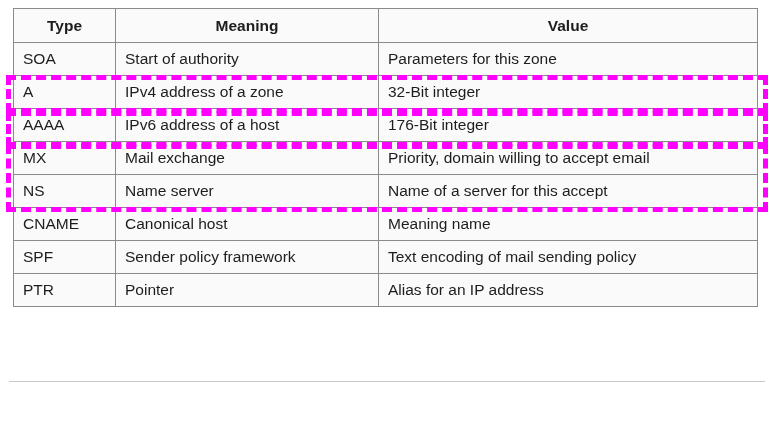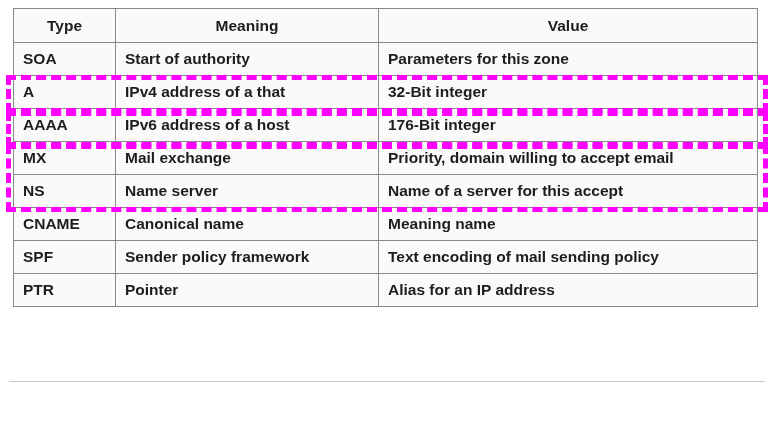--- a/index.html
+++ b/index.html
@@ -58,21 +58,21 @@
 
   table.dns-table th {
     font-weight: bold;
     text-align: center;
     padding-left: 0;
     height: 33px;
     font-size: 15.5px;
   }
 
   table.dns-table td {
-    font-weight: bold;
+    font-weight: normal;
     text-align: left;
   }
 
   
   #bottom-rule {
     position: absolute;
     left: 9px;
     top: 381px;
     width: 756px;
     height: 0;
@@ -108,41 +108,41 @@
         </tr>
       </thead>
       <tbody>
         <tr>
           <td>SOA</td>
           <td>Start of authority</td>
           <td>Parameters for this zone</td>
         </tr>
         <tr>
           <td>A</td>
-          <td>IPv4 address of a that</td>
+          <td>IPv4 address of a zone</td>
           <td>32-Bit integer</td>
         </tr>
         <tr>
           <td>AAAA</td>
           <td>IPv6 address of a host</td>
           <td>176-Bit integer</td>
         </tr>
         <tr>
           <td>MX</td>
           <td>Mail exchange</td>
           <td>Priority, domain willing to accept email</td>
         </tr>
         <tr>
           <td>NS</td>
           <td>Name server</td>
           <td>Name of a server for this accept</td>
         </tr>
         <tr>
           <td>CNAME</td>
-          <td>Canonical name</td>
+          <td>Canonical host</td>
           <td>Meaning name</td>
         </tr>
         <tr>
           <td>SPF</td>
           <td>Sender policy framework</td>
           <td>Text encoding of mail sending policy</td>
         </tr>
         <tr>
           <td>PTR</td>
           <td>Pointer</td>

